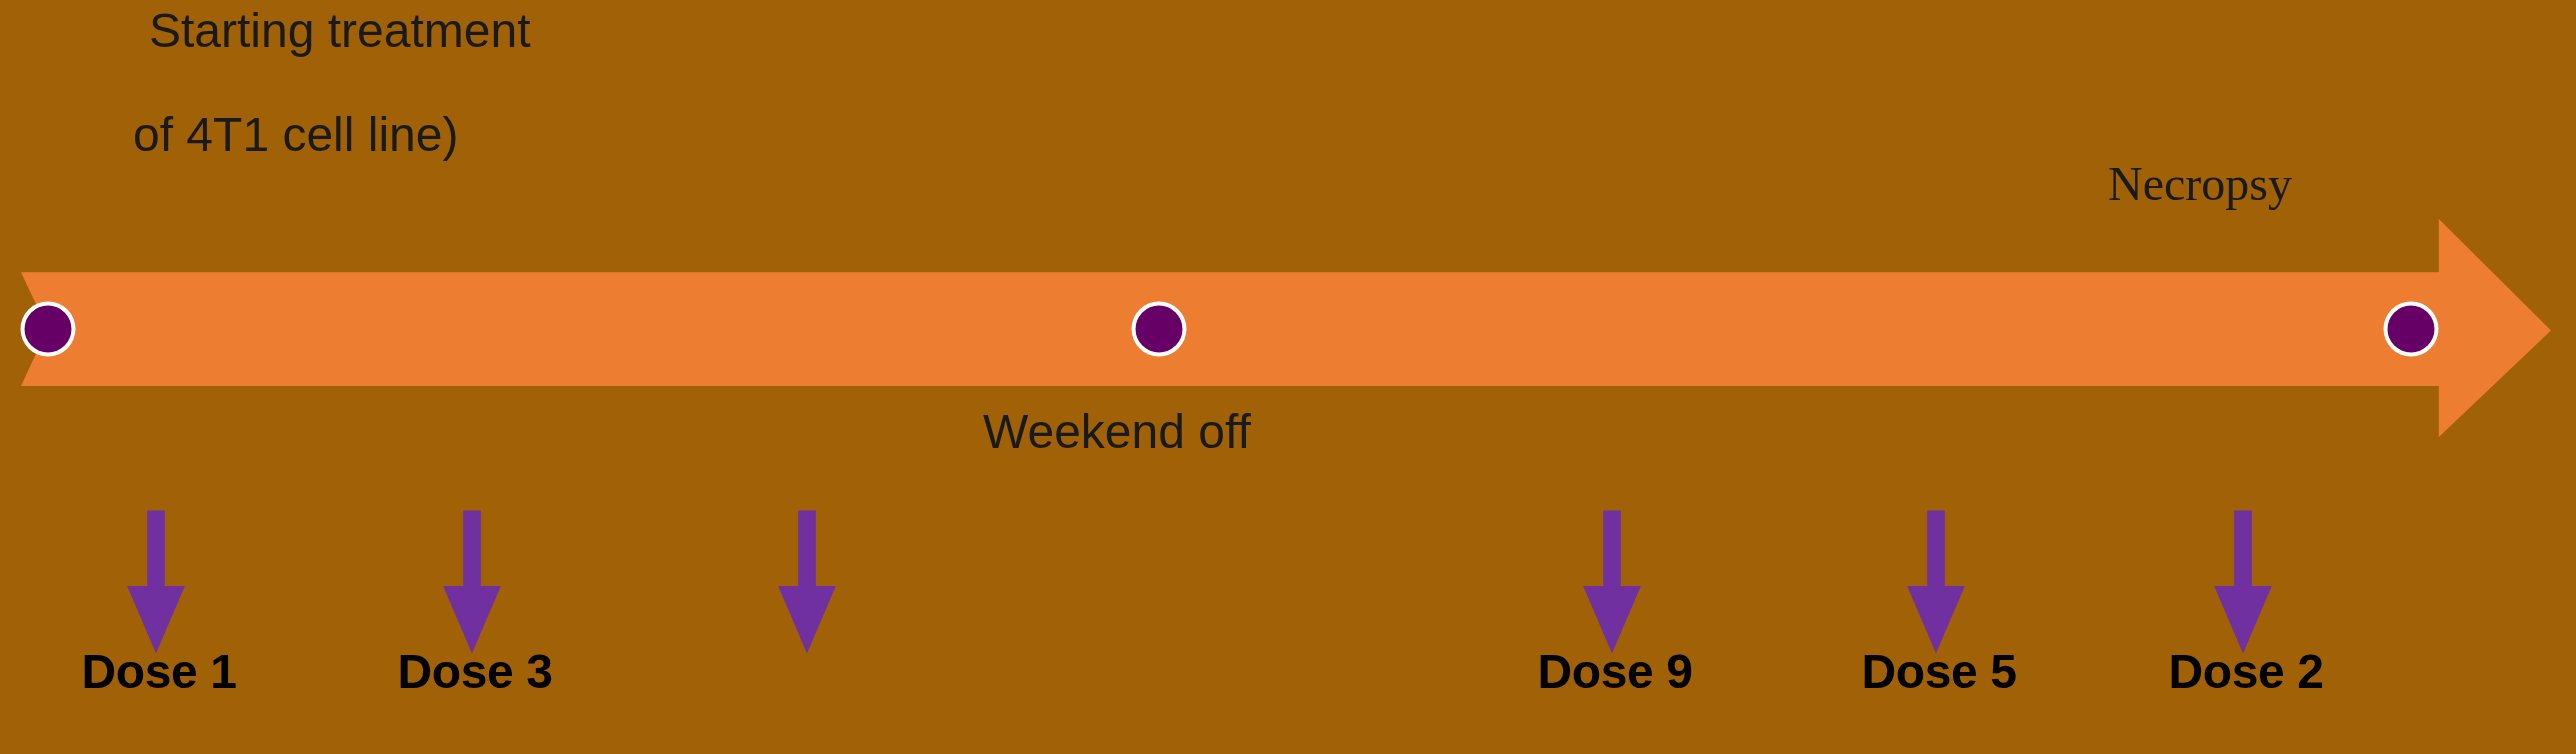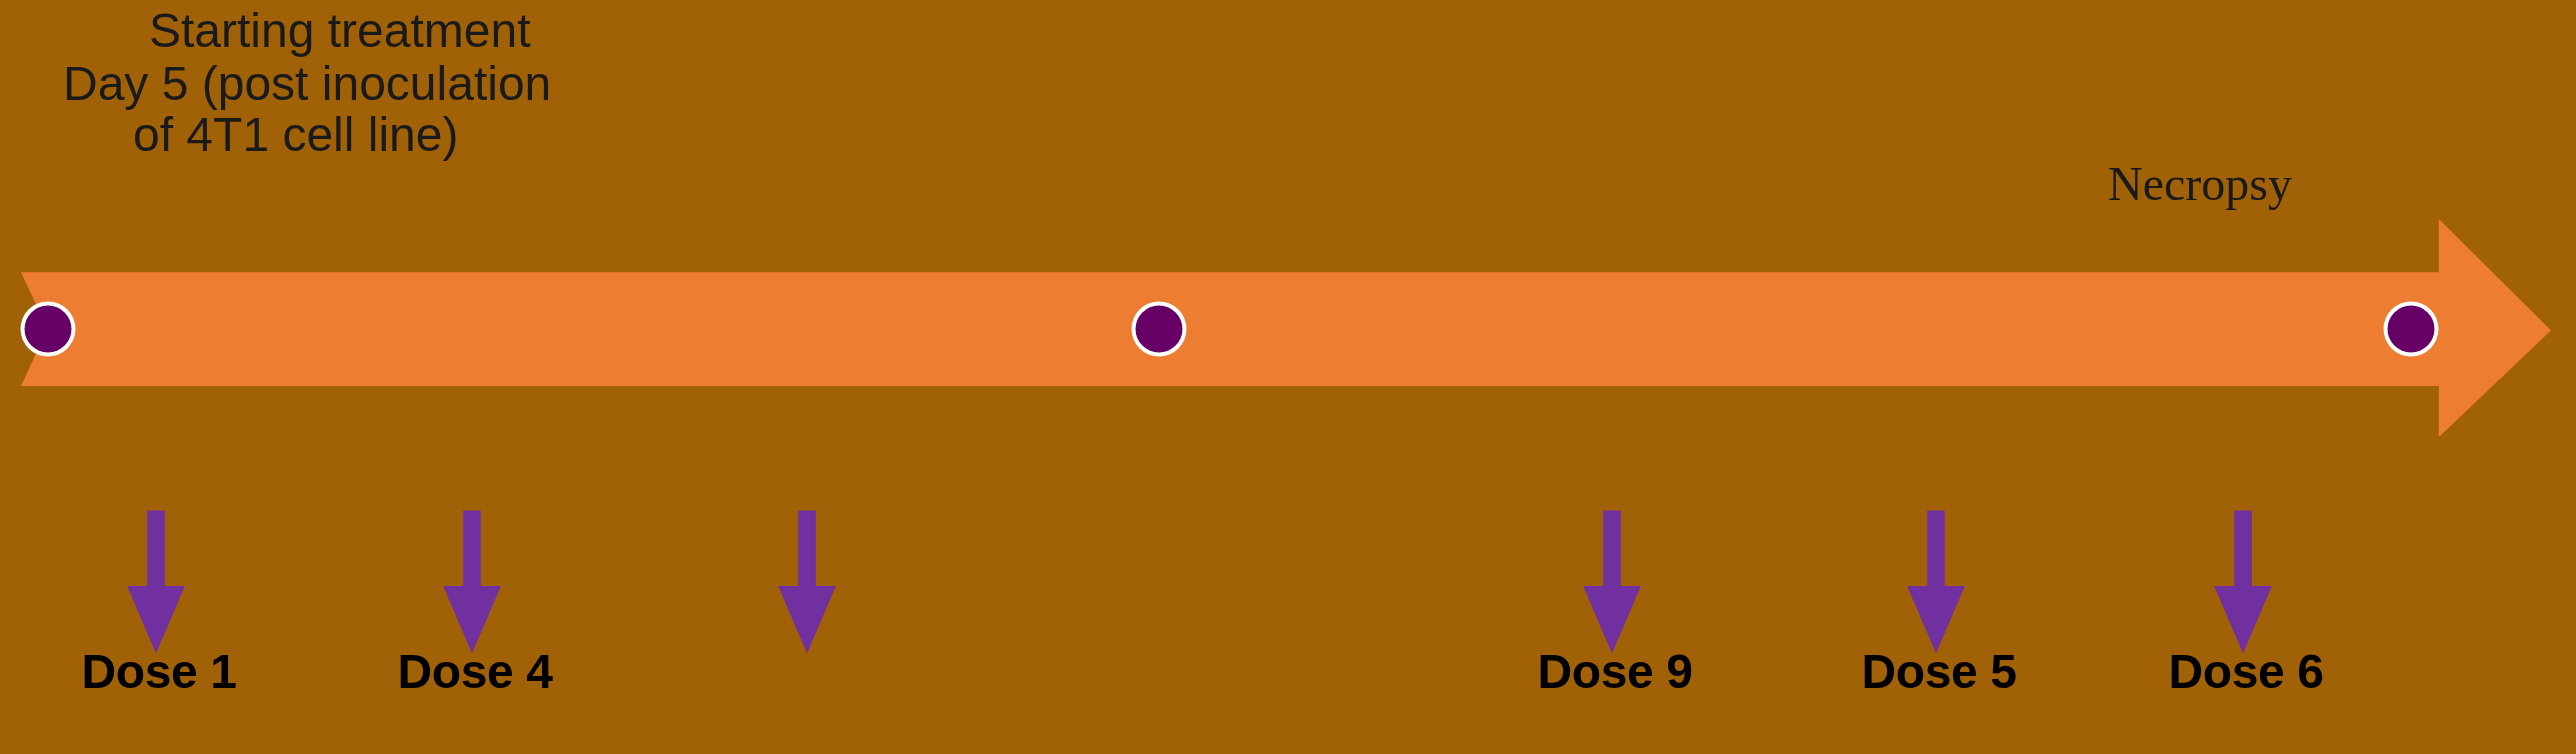--- a/index.html
+++ b/index.html
@@ -93,57 +93,57 @@
     white-space: nowrap;
     letter-spacing: -0.4px;
   }
 </style>
 </head>
 <body>
 
 <div id="stage">
 
   <div class="anno" id="anno-start">Starting treatment</div>
-  <div class="anno" id="anno-day5-l1">Day 5 (post inoculation</div>
   <div class="anno" id="anno-day5-l2">of 4T1 cell line)</div>
 
   <div class="anno" id="anno-necropsy">Necropsy</div>
 
   <svg id="timeline-arrow" viewBox="0 0 3193 290" preserveAspectRatio="none">
     <polygon points="26,76 59,146 26,217 3023,217 3023,280 3162,148 3023,10 3023,76" fill="#ED7D31"></polygon>
   </svg>
 
   <div class="milestone-dot" id="dot-start"></div>
   <div class="milestone-dot" id="dot-weekend"></div>
   <div class="milestone-dot" id="dot-necropsy"></div>
 
+  <div id="anno-weekend">Weekend off</div>
 
   <svg class="dose-arrow" style="left:156px" viewBox="0 0 86 178">
     <polygon points="32,0 54,0 54,94 79,94 43,178 7,94 32,94" fill="#7030A0"></polygon>
   </svg>
   <div class="dose-label" style="left:159px">Dose 1</div>
 
   <svg class="dose-arrow" style="left:472px" viewBox="0 0 86 178">
     <polygon points="32,0 54,0 54,94 79,94 43,178 7,94 32,94" fill="#7030A0"></polygon>
   </svg>
-  <div class="dose-label" style="left:475px">Dose 4</div>
+  <div class="dose-label" style="left:475px">Dose 3</div>
 
   <svg class="dose-arrow" style="left:807px" viewBox="0 0 86 178">
     <polygon points="32,0 54,0 54,94 79,94 43,178 7,94 32,94" fill="#7030A0"></polygon>
   </svg>
 
   <svg class="dose-arrow" style="left:1612px" viewBox="0 0 86 178">
     <polygon points="32,0 54,0 54,94 79,94 43,178 7,94 32,94" fill="#7030A0"></polygon>
   </svg>
   <div class="dose-label" style="left:1615px">Dose 9</div>
 
   <svg class="dose-arrow" style="left:1936px" viewBox="0 0 86 178">
     <polygon points="32,0 54,0 54,94 79,94 43,178 7,94 32,94" fill="#7030A0"></polygon>
   </svg>
   <div class="dose-label" style="left:1939px">Dose 5</div>
 
   <svg class="dose-arrow" style="left:2243px" viewBox="0 0 86 178">
     <polygon points="32,0 54,0 54,94 79,94 43,178 7,94 32,94" fill="#7030A0"></polygon>
   </svg>
-  <div class="dose-label" style="left:2246px">Dose 6</div>
+  <div class="dose-label" style="left:2246px">Dose 2</div>
 
 </div>
 
 
 </body></html>

